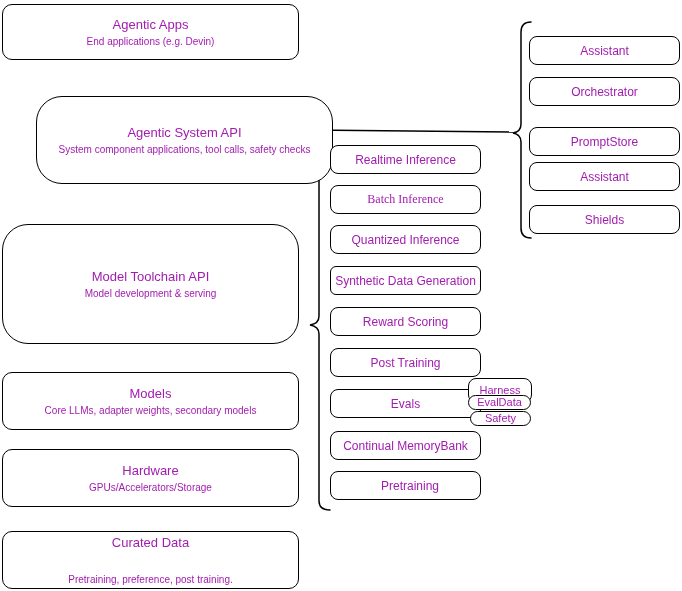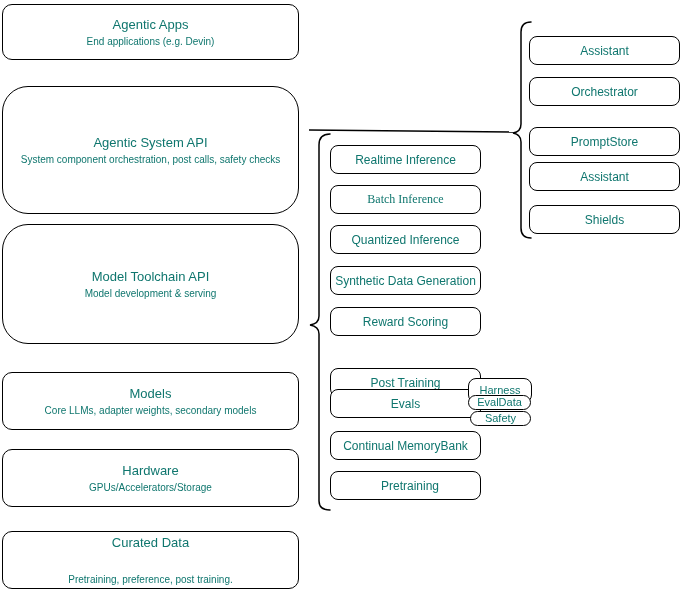--- a/index.html
+++ b/index.html
@@ -1,21 +1,21 @@
 <!DOCTYPE html>
 <html><head>
 <meta charset="utf-8">
 <style>
   html,body{margin:0;padding:0;background:#fff;}
   #canvas{
     position:relative;
     width:682px;height:591px;
     background:#ffffff;
     font-family:"Liberation Sans", sans-serif;
-    color:#0f766e;
+    color:#a21caf;
     overflow:hidden;
   }
   .node{
     position:absolute;
     box-sizing:border-box;
     border:1.5px solid #000;
     background:#fff;
     display:flex;
     flex-direction:column;
     align-items:center;
@@ -65,23 +65,23 @@
     <path d="M 531 22 C 524 22 521 25 521 32 L 521 124 C 521 129 519 132 513 133 C 519 134 521 137 521 142 L 521 228 C 521 235 524 238 531 238" stroke="#000" stroke-width="1.5" fill="none" stroke-linecap="round"></path>
 
     <path d="M 330 134 C 322 134 319 138 319 145 L 319 316 C 319 321 317 324 310 325 C 317 326 319 329 319 334 L 319 501 C 319 506 322 510 330 510" stroke="#000" stroke-width="1.5" fill="none" stroke-linecap="round"></path>
   </svg>
 
   <div class="node stack-node" style="top:4px;height:56px;">
     <div class="title">Agentic Apps</div>
     <div class="subtitle">End applications (e.g. Devin)</div>
   </div>
 
-  <div class="node stack-node big" style="top:86px;height:128px;">
+  <div class="node stack-node big" style="top:96px;height:88px;margin-left:34px;">
     <div class="title">Agentic System API</div>
-    <div class="subtitle">System component orchestration, post calls, safety checks</div>
+    <div class="subtitle">System component applications, tool calls, safety checks</div>
   </div>
 
   <div class="node stack-node big" style="top:224px;height:120px;">
     <div class="title">Model Toolchain API</div>
     <div class="subtitle">Model development &amp; serving</div>
   </div>
 
   <div class="node stack-node" style="top:372px;height:58px;">
     <div class="title">Models</div>
     <div class="subtitle">Core LLMs, adapter weights, secondary models</div>
@@ -99,27 +99,27 @@
 
   <div class="node svc-node" style="top:145px;">
     <span>Realtime Inference</span>
   </div>
   <div class="node svc-node" style="top:185px;font-family:Liberation Serif, serif;">
     <span>Batch Inference</span>
   </div>
   <div class="node svc-node" style="top:225px;">
     <span>Quantized Inference</span>
   </div>
-  <div class="node svc-node" style="top:266px;">
+  <div class="node svc-node" style="top:266px;border-radius:6px;">
     <span>Synthetic Data Generation</span>
   </div>
   <div class="node svc-node" style="top:307px;">
     <span>Reward Scoring</span>
   </div>
-  <div class="node svc-node" style="top:368px;">
+  <div class="node svc-node" style="top:348px;">
     <span>Post Training</span>
   </div>
   <div class="node svc-node" style="top:389px;">
     <span>Evals</span>
   </div>
   <div class="node svc-node" style="top:431px;">
     <span>Continual MemoryBank</span>
   </div>
   <div class="node svc-node" style="top:471px;padding-left:9px;">
     <span>Pretraining</span>

